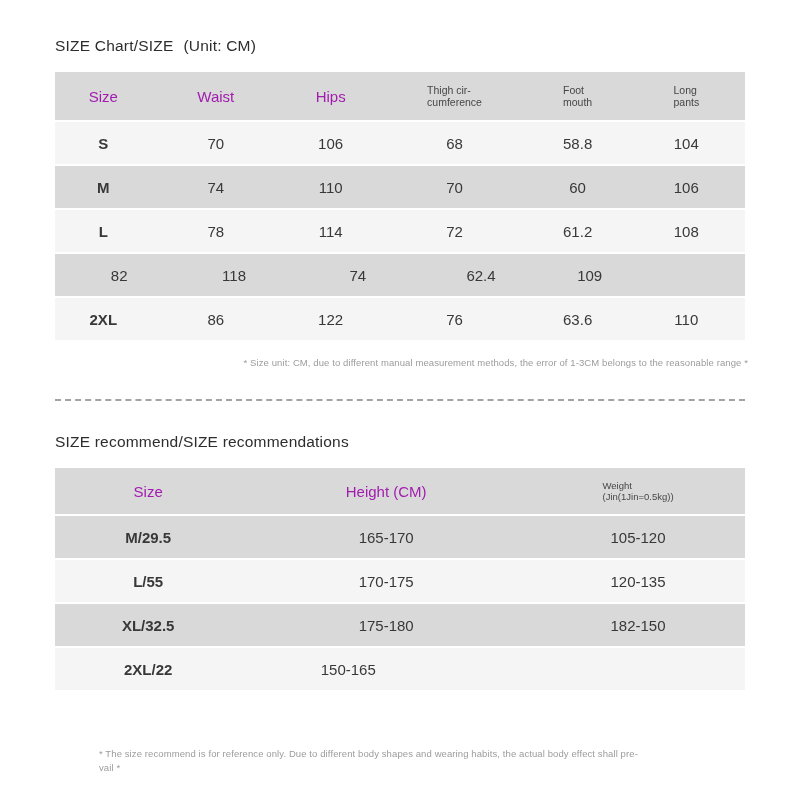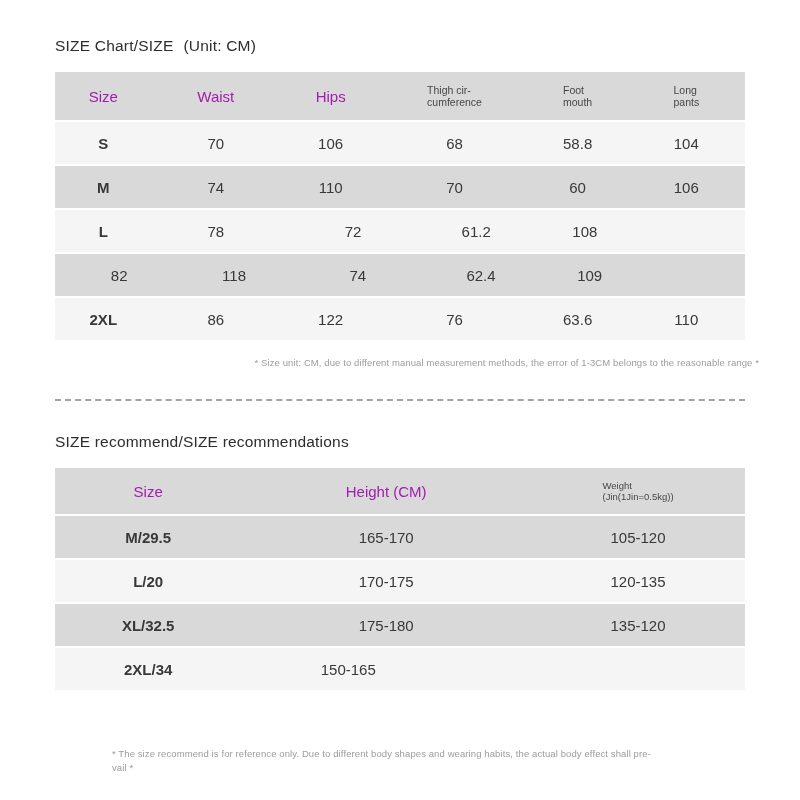--- a/index.html
+++ b/index.html
@@ -22,22 +22,22 @@
   .hwrap { display:inline-block; text-align:left; }
   .h-lg { font-size:15px; color:#a21caf; }
   .h-sm { font-size:10.5px; line-height:12.5px; color:#474747; }
   .h-xs { font-size:9.5px;  line-height:11px;   color:#474747; }
   .hline { display:block; }
 
   .tcell { font-size:15px; color:#383838; font-weight:500; }
   .tcell.szcell { font-weight:600; }
 
   .footnote { position:absolute; font-size:9.5px; color:#9c9c9c; letter-spacing:0.1px; }
-  #footnote-1 { left:69px; width:690px; top:357px; text-align:right; }
-  #footnote-2 { left:112px; width:645px; top:747px; line-height:14px; text-align:left; }
+  #footnote-1 { left:58px; width:690px; top:357px; text-align:right; }
+  #footnote-2 { left:99px; width:645px; top:747px; line-height:14px; text-align:left; }
 
   .divider { position:absolute; left:55px; width:690px; top:399px; border-top:2px dashed #a3a3a3; }
 </style>
 </head>
 <body>
 
 <div id="canvas">
 
   <div class="section-title" style="top:37px;">
     <span>SIZE Chart/SIZE</span><span class="unit">(Unit: CM)</span>
@@ -92,20 +92,21 @@
           <div class="tcell szcell" style="width: 14%;">M</div>
           <div class="tcell" style="width: 18.6%;">74</div>
           <div class="tcell" style="width: 14.7%;">110</div>
           <div class="tcell" style="width: 21.2%;">70</div>
           <div class="tcell" style="width: 14.5%;">60</div>
           <div class="tcell" style="width: 17%;">106</div>
         </div>
         <div class="trow light">
           <div class="tcell szcell" style="width: 14%;">L</div>
           <div class="tcell" style="width: 18.6%;">78</div>
+          <div class="tcell" style="width: 14.7%;">114</div>
           <div class="tcell" style="width: 21.2%;">72</div>
           <div class="tcell" style="width: 14.5%;">61.2</div>
           <div class="tcell" style="width: 17%;">108</div>
         </div>
         <div class="trow dark">
           <div class="tcell" style="width: 18.6%;">82</div>
           <div class="tcell" style="width: 14.7%;">118</div>
           <div class="tcell" style="width: 21.2%;">74</div>
           <div class="tcell" style="width: 14.5%;">62.4</div>
           <div class="tcell" style="width: 17%;">109</div>
@@ -148,31 +149,31 @@
           </span>
         </div>
       </div>
     <div class="tbody">
         <div class="trow dark">
           <div class="tcell szcell" style="width: 27%;">M/29.5</div>
           <div class="tcell" style="width: 42%;">165-170</div>
           <div class="tcell" style="width: 31%;">105-120</div>
         </div>
         <div class="trow light">
-          <div class="tcell szcell" style="width: 27%;">L/20</div>
+          <div class="tcell szcell" style="width: 27%;">L/55</div>
           <div class="tcell" style="width: 42%;">170-175</div>
           <div class="tcell" style="width: 31%;">120-135</div>
         </div>
         <div class="trow dark">
           <div class="tcell szcell" style="width: 27%;">XL/32.5</div>
           <div class="tcell" style="width: 42%;">175-180</div>
-          <div class="tcell" style="width: 31%;">135-120</div>
+          <div class="tcell" style="width: 31%;">182-150</div>
         </div>
         <div class="trow light">
-          <div class="tcell szcell" style="width: 27%;">2XL/34</div>
+          <div class="tcell szcell" style="width: 27%;">2XL/22</div>
           <div class="tcell" style="width: 31%;">150-165</div>
         </div>
       </div>
   </div>
 
   <div class="footnote" id="footnote-2">
       <div>* The size recommend is for reference only. Due to different body shapes and wearing habits, the actual body effect shall pre-</div>
       <div>vail *</div>
     </div>
 

